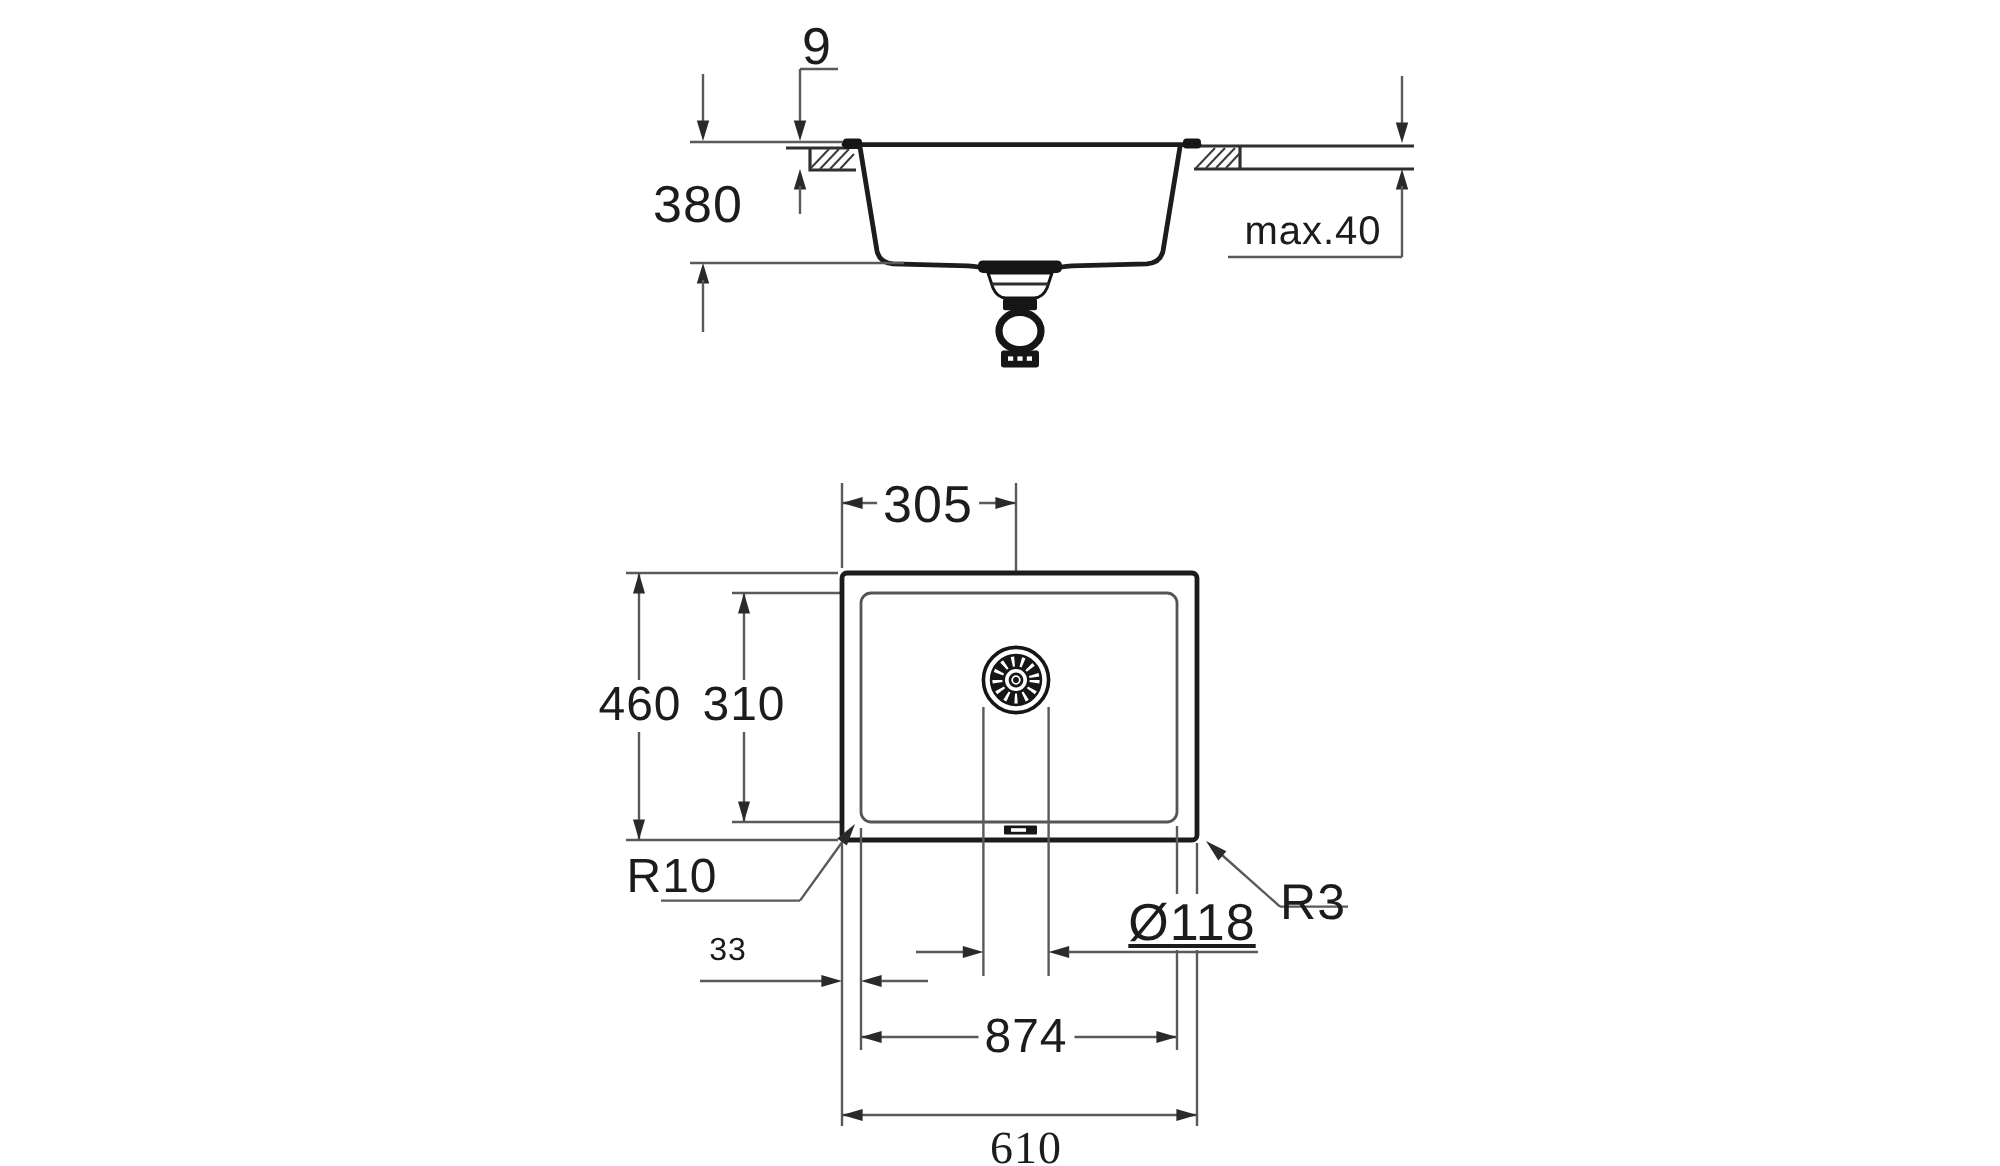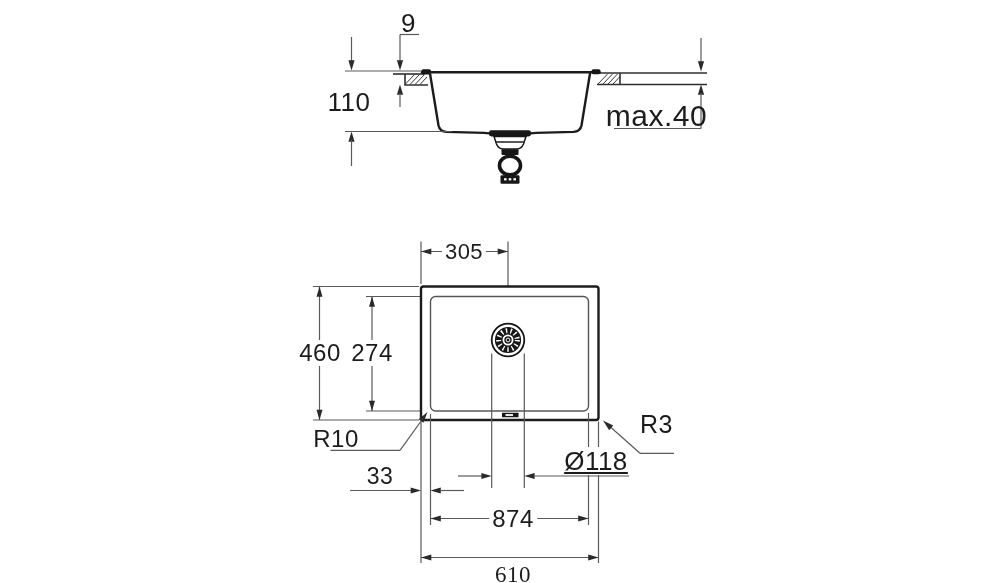--- a/index.html
+++ b/index.html
@@ -197,26 +197,26 @@
 
       <g>
         <line class="thin" x1="640" y1="453.3" x2="674" y2="453.3"></line>
         <line class="thin" x1="640" y1="453.3" x2="611" y2="427.5"></line>
         <polygon class="arrow" points="603,420.5 613.2,425.6 609.2,430.3"></polygon>
       </g>
     </g>
   </svg>
 
   <div class="lbl" style="left:408.5px;top:23px;font-size:26px;">9</div>
-  <div class="lbl" style="left:349px;top:101.5px;font-size:26px;">110</div>
-  <div class="lbl" style="left:656.5px;top:115.5px;font-size:30px;">max.40</div>
-
-  <div class="lbl masked" style="left:464px;top:251.5px;font-size:22px;">305</div>
+  <div class="lbl" style="left:349px;top:101.5px;font-size:26px;">380</div>
+  <div class="lbl" style="left:656.5px;top:115.5px;font-size:20px;">max.40</div>
+
+  <div class="lbl masked" style="left:464px;top:251.5px;font-size:26px;">305</div>
   <div class="lbl masked" style="left:320px;top:353px;font-size:24px;">460</div>
-  <div class="lbl masked" style="left:372px;top:353px;font-size:24px;">274</div>
+  <div class="lbl masked" style="left:372px;top:353px;font-size:24px;">310</div>
   <div class="lbl" style="left:336px;top:438.5px;font-size:24px;">R10</div>
-  <div class="lbl" style="left:656.5px;top:424px;font-size:25px;">R3</div>
-  <div class="lbl" style="left:364px;top:475.5px;font-size:23px;margin-left:16px;">33</div>
+  <div class="lbl" style="left:656.5px;top:452px;font-size:25px;">R3</div>
+  <div class="lbl" style="left:364px;top:475.5px;font-size:16px;">33</div>
   <div class="lbl masked" style="left:596px;top:460.5px;font-size:26px;text-decoration:underline;">Ø118</div>
   <div class="lbl masked" style="left:513px;top:518.5px;font-size:24px;">874</div>
   <div class="lbl masked" style="left:513px;top:574px;font-size:23px;font-family:Liberation Serif, serif;">610</div>
 
 </div>
 
 </body></html>

